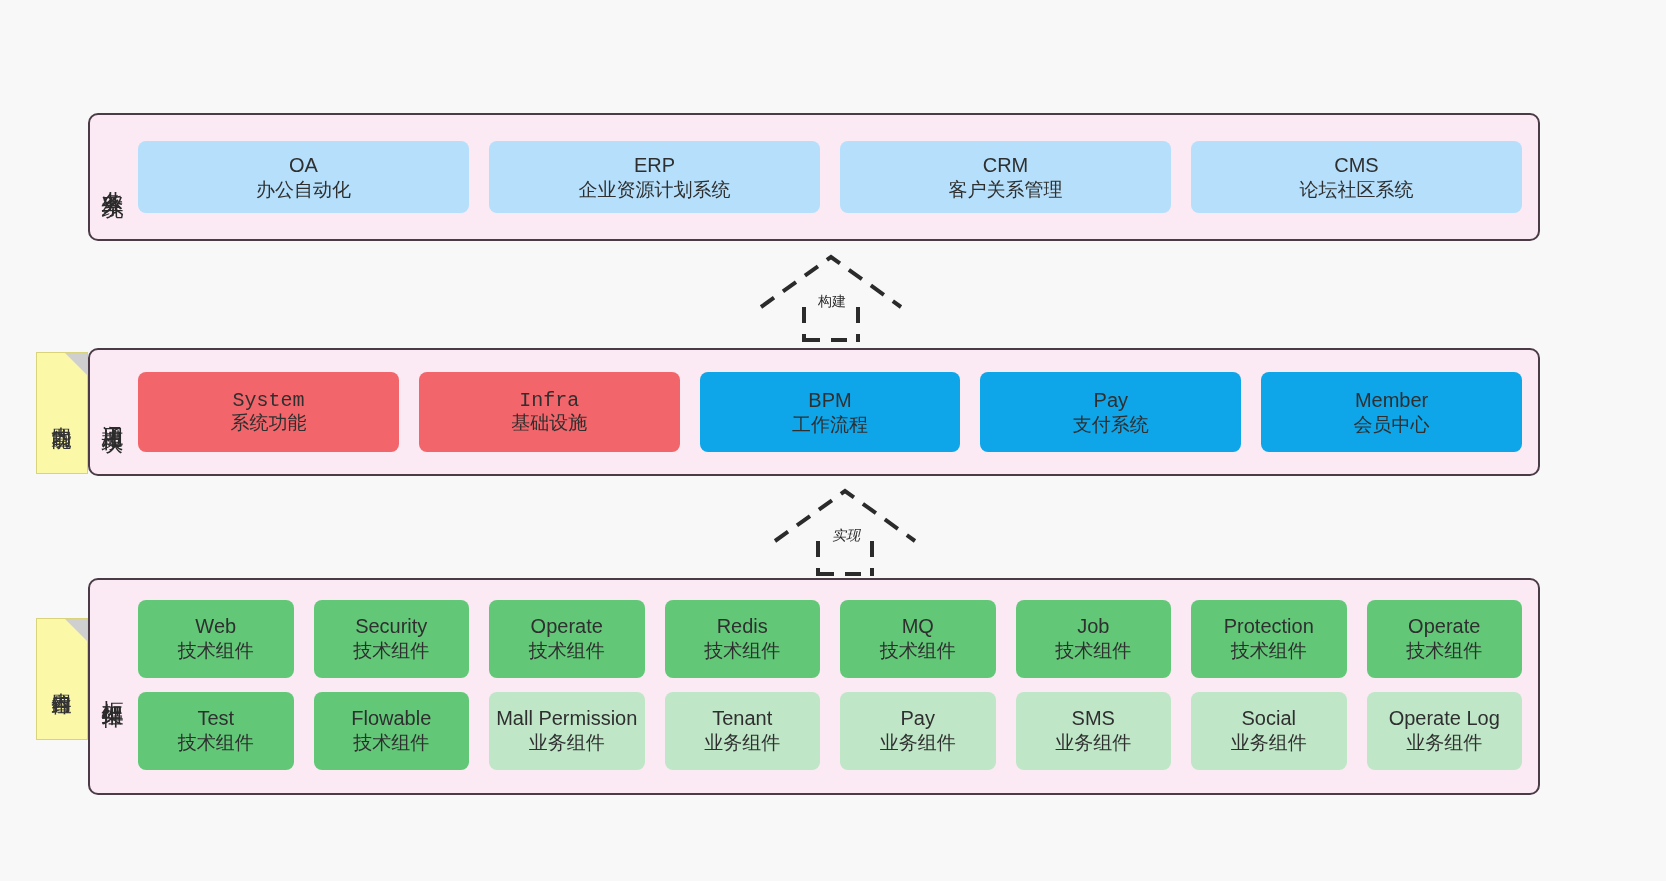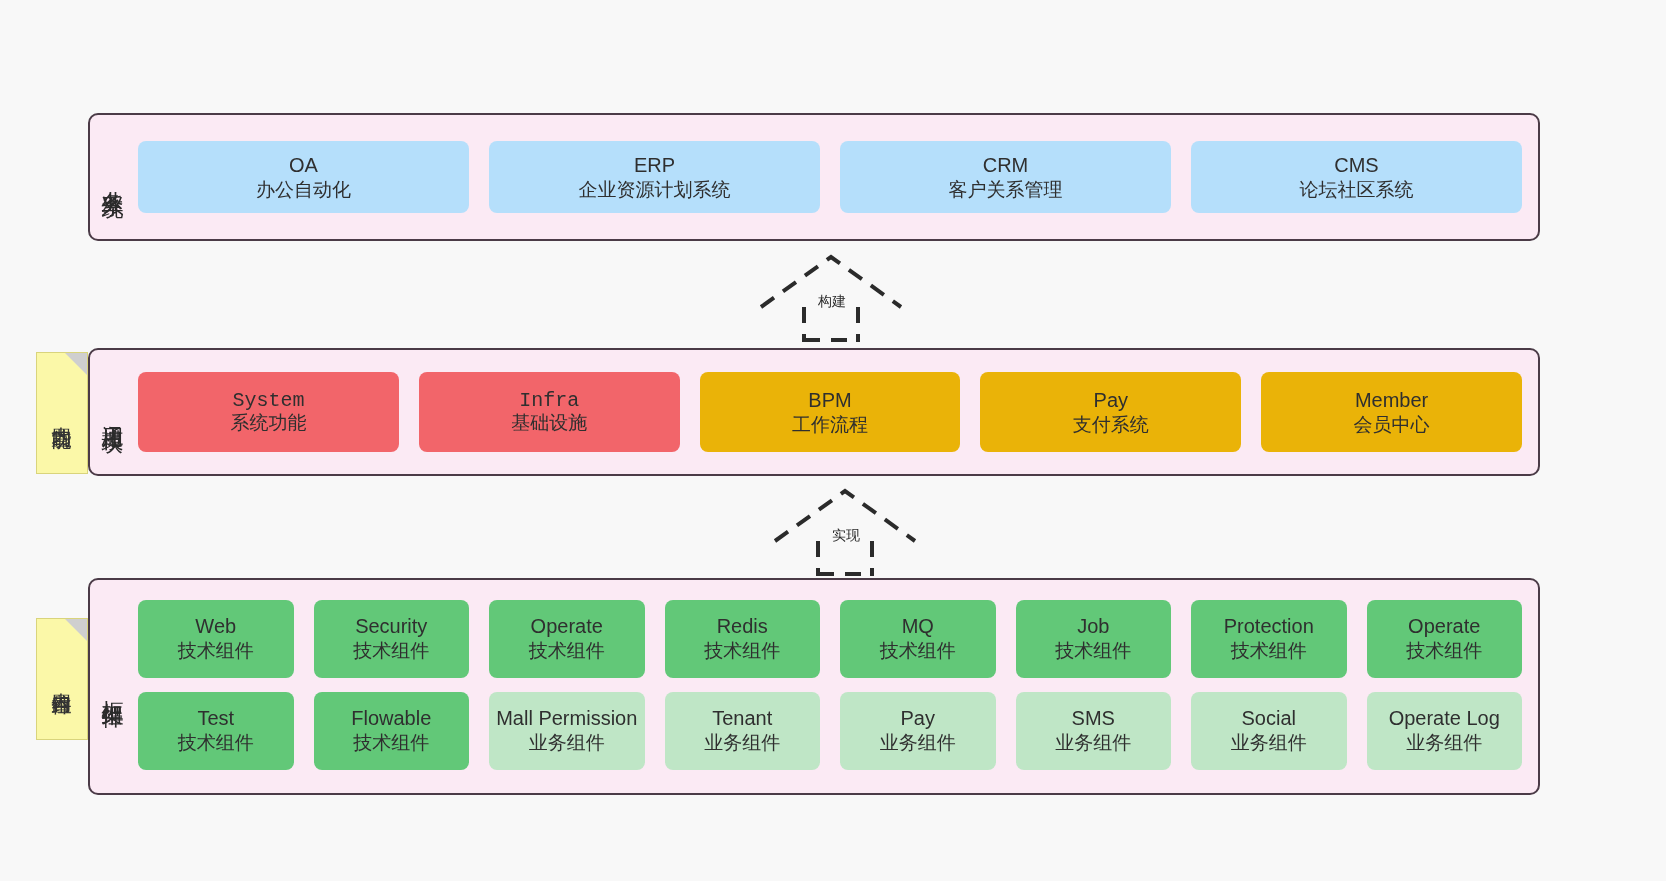--- a/index.html
+++ b/index.html
@@ -65,21 +65,21 @@
     line-height: 1.25;
     padding: 4px 6px;
     color: #2f2f2f;
   }
   .cell .en { font-size: 20px; }
   .cell .cn { font-size: 19px; }
 
   
   .c-blue        { background: #b5dffb; }
   .c-red-strong  { background: #f2656a; font-family: Liberation Mono, monospace; }
-  .c-red-light   { background: #eab308; }
+  .c-red-light   { background: #0ea5e9; }
   .c-green-strong{ background: #62c878; }
   .c-green-light { background: #bfe6c6; }
 
   
   #layer-business  { left: 88px;  top: 113px; width: 1452px; height: 128px; }
   #layer-business .layer-body { padding: 0 16px 0 2px; }
   #layer-business .cell { height: 72px; }
 
   #layer-common    { left: 88px;  top: 348px; width: 1452px; height: 128px; }
   #layer-common .layer-body { padding: 0 16px 0 2px; }
@@ -124,21 +124,21 @@
   .arrow-label {
     position: absolute;
     font-size: 14px;
     color: #2b2b2b;
     background: transparent;
     white-space: nowrap;
     user-select: none;
   }
   #arrow-build  { left: 756px; top: 252px; width: 150px; height: 90px; }
   #arrow-build  .arrow-label { left: 62px; top: 41px; }
-  #arrow-impl   { left: 770px; top: 486px; width: 150px; height: 90px; }
+  #arrow-impl   { left: 770px; top: 486px; width: 150px; height: 90px; font-style: italic; }
   #arrow-impl   .arrow-label { left: 62px; top: 41px; }
 </style>
 </head>
 <body>
 
 <div id="canvas">
 
   <div class="layer" id="layer-business">
     <div class="layer-title">业务系统</div>
     <div class="layer-body">

